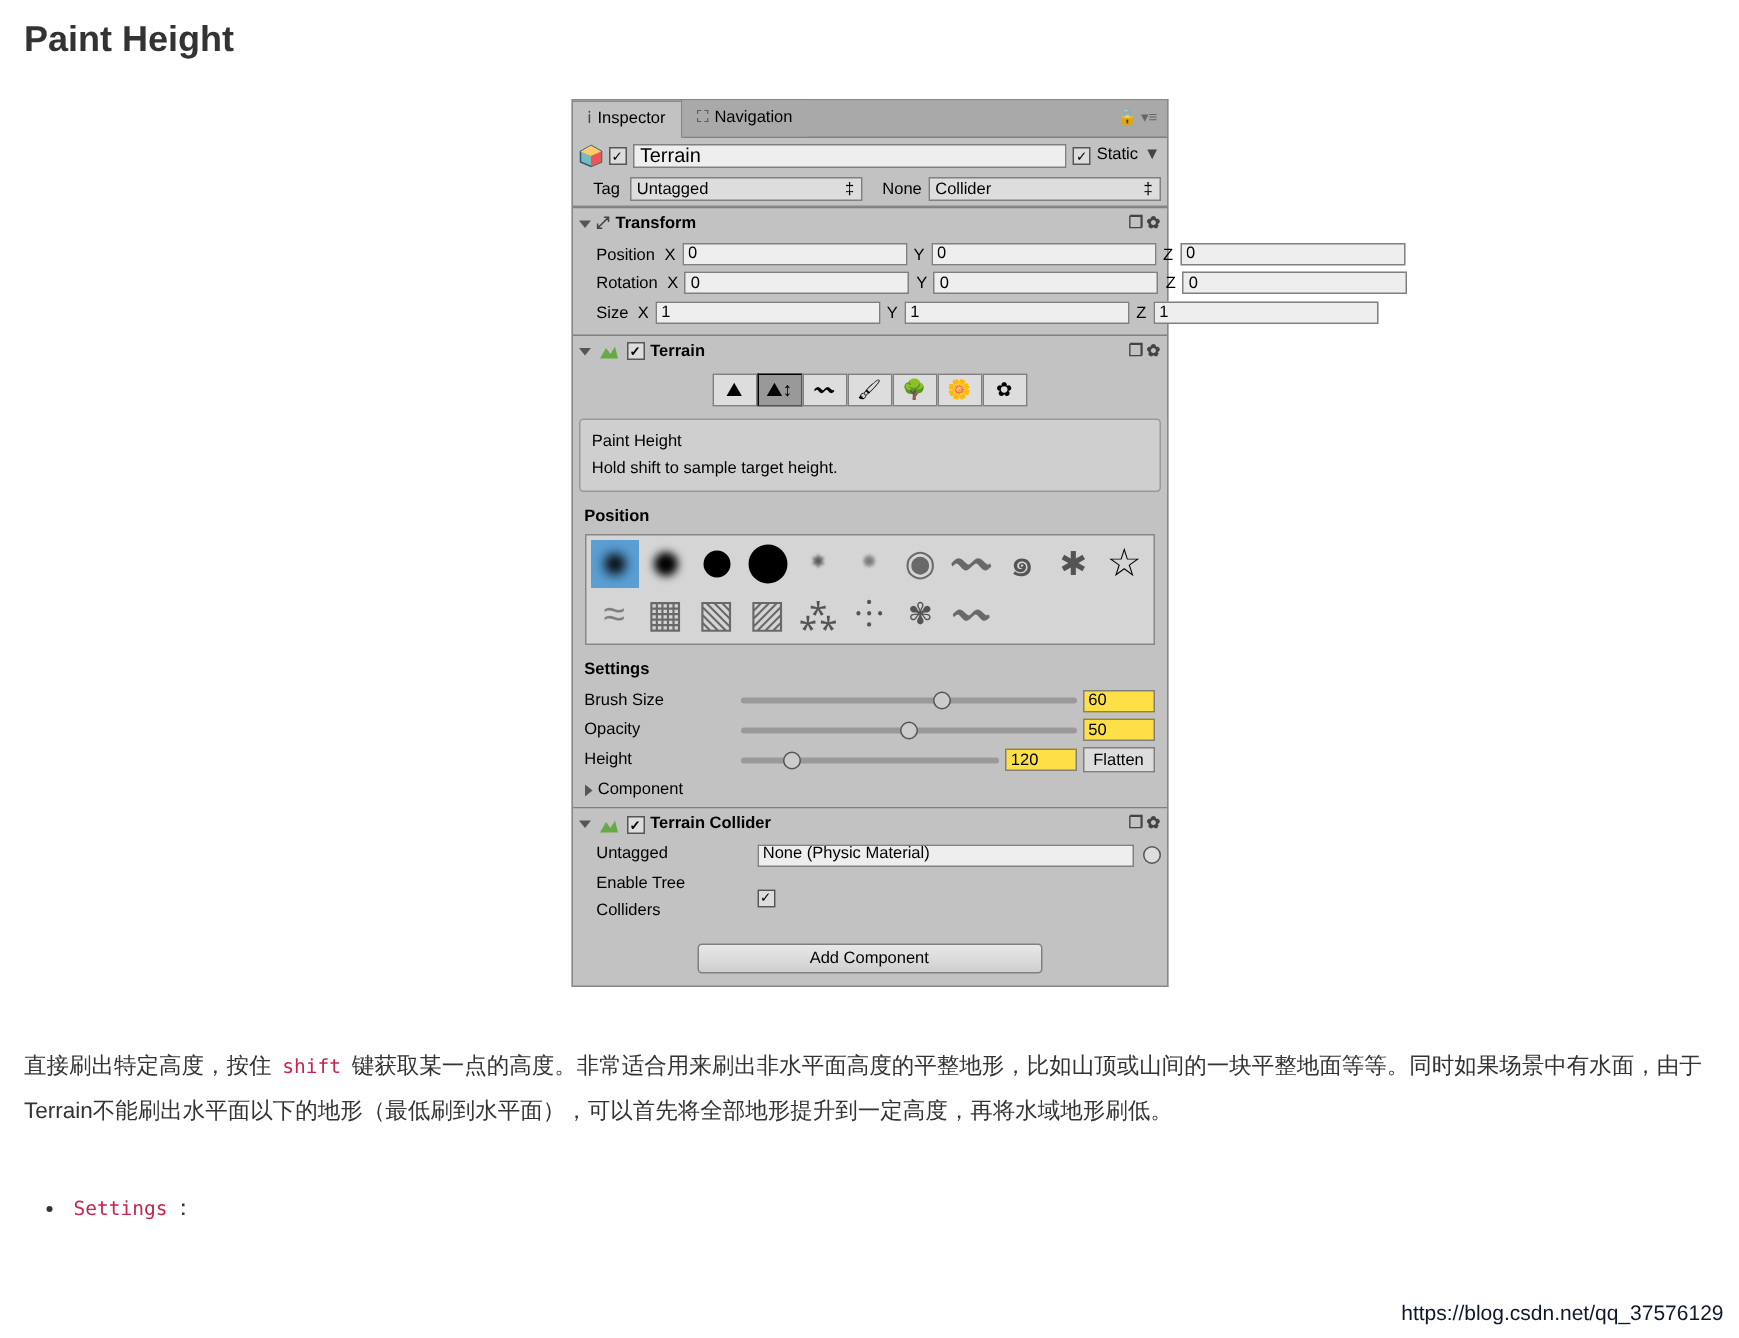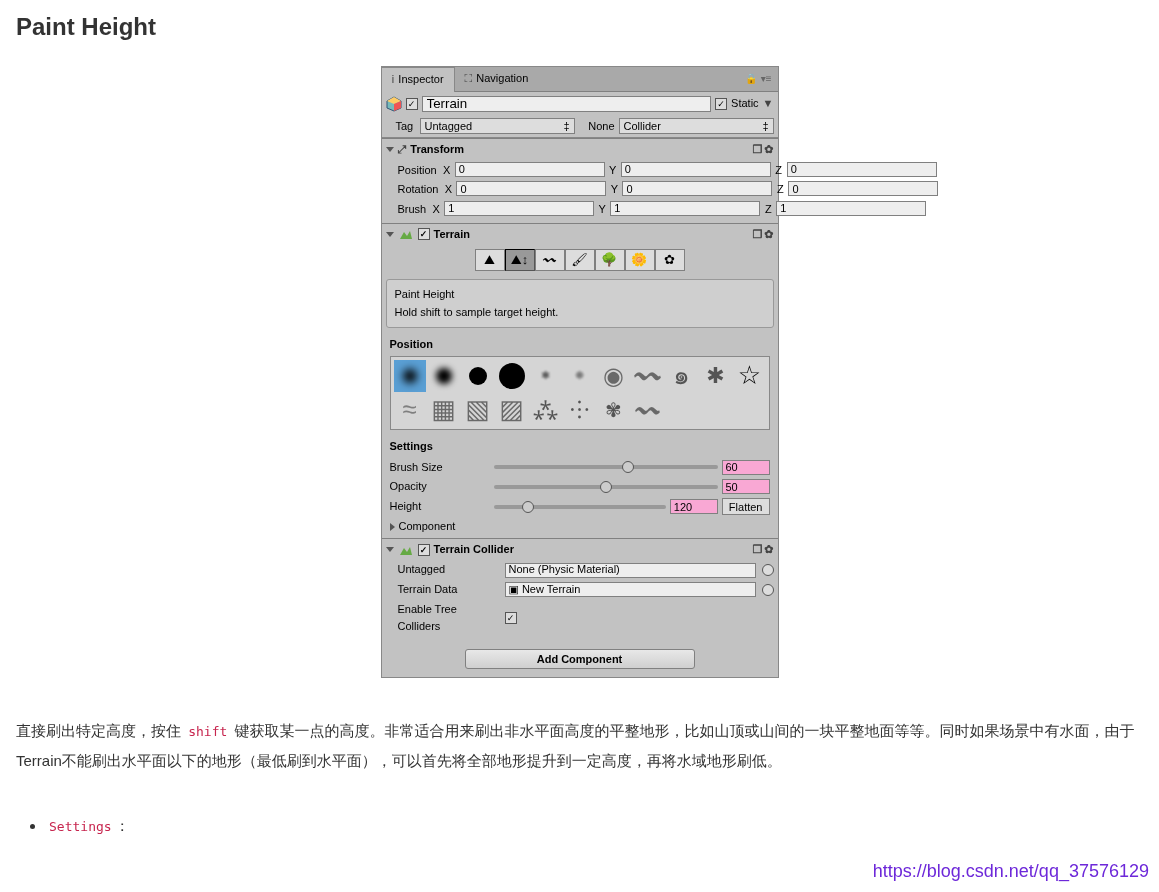--- a/index.html
+++ b/index.html
@@ -34,37 +34,37 @@
 .brushes-grid { display: flex; flex-wrap: wrap; margin: 0 8px 4px; background: #d5d5d5; border: 1px solid #888; padding: 2px; }
 .brush { width: 32px; height: 32px; display: flex; align-items: center; justify-content: center; margin: 1px; }
 .brush.selected { background: #5a9fd4; }
 .brush-dot { border-radius: 50%; background: #000; }
 .brush-star { font-size: 26px; }
 .settings-label { font-weight: bold; padding: 4px 8px 2px; }
 .slider-row { display: flex; align-items: center; padding: 1px 8px; gap: 4px; }
 .slider-label { width: 100px; }
 .slider-track { flex: 1; height: 4px; background: #999; position: relative; border-radius: 2px; }
 .slider-thumb { position: absolute; top: -4px; width: 12px; height: 12px; background: #ccc; border: 1px solid #555; border-radius: 6px; transform: translateX(-50%); }
-.slider-val { width: 48px; background: #f9a8d4; border: 1px solid #808080; padding: 0 3px; height: 15px; text-align: left; font-size: 11px; }
+.slider-val { width: 48px; background: #fde047; border: 1px solid #808080; padding: 0 3px; height: 15px; text-align: left; font-size: 11px; }
 .flatten-btn { background: #ddd; border: 1px solid #808080; padding: 1px 6px; height: 17px; font-size: 11px; text-align: right; }
 .lighting-row { display: flex; align-items: center; padding: 2px 8px; gap: 4px; }
 .obj-field { flex: 1; background: #eee; border: 1px solid #808080; padding: 0 3px; height: 15px; display: flex; align-items: center; }
 .circle-btn { width: 12px; height: 12px; border: 1px solid #555; border-radius: 50%; background: #ddd; margin-left: 2px; }
 .add-comp-row { padding: 8px; display: flex; justify-content: center; }
-.add-comp-btn { width: 230px; padding: 3px; background: linear-gradient(#e8e8e8,#cfcfcf); border: 1px solid #808080; border-radius: 3px; font-size: 11px; text-align: center; font-weight: bold; }
+.add-comp-btn { width: 230px; padding: 3px; background: linear-gradient(#e8e8e8,#cfcfcf); border: 1px solid #808080; border-radius: 3px; font-size: 11px; text-align: center; }
 .gear-right { margin-left: auto; display: flex; gap: 2px; align-items: center; }
 .small-icon { font-size: 11px; color: #444; }
 .mini-tab-icons { margin-left: auto; padding-right: 6px; font-size: 10px; color: #666; }
 
 .content-p { margin: 38px 0; line-height: 2; font-size: 15px; }
 .code-inline { font-family: Consolas, monospace; color: #c7254e; font-size: 13px; padding: 1px 3px; }
 ul { list-style: disc; padding-left: 30px; margin: 10px 0; }
 ul ul { list-style: circle; margin-top: 14px; }
 li { margin: 14px 0; font-size: 15px; }
-.watermark { position: fixed; bottom: 6px; right: 10px; color: #6d28d9; font-size: 18px; }
+.watermark { position: fixed; bottom: 6px; right: 10px; color: #0f172a; font-size: 14px; }
 </style>
 </head>
 <body>
 
 <h2>Paint Height</h2>
 
 <div class="inspector-wrap">
 <div class="inspector">
   <div class="tabs">
     <div class="tab active">
@@ -132,21 +132,21 @@
       <div class="xyz-group">
         <span class="xyz-label">X</span>
             <input class="num-field" value="0" style="">
         <span class="xyz-label">Y</span>
             <input class="num-field" value="0" style="">
         <span class="xyz-label">Z</span>
             <input class="num-field" value="0" style="">
       </div>
     </div>
     <div class="prop-row" style="padding-bottom:4px">
-      <span class="prop-label">Brush</span>
+      <span class="prop-label">Size</span>
       <div class="xyz-group">
         <span class="xyz-label">X</span>
             <input class="num-field" value="1" style="">
         <span class="xyz-label">Y</span>
             <input class="num-field" value="1" style="">
         <span class="xyz-label">Z</span>
             <input class="num-field" value="1" style="">
       </div>
     </div>
   </div>
@@ -280,28 +280,20 @@
           </span>
     </div>
     <div class="prop-row">
       <span class="prop-label">Untagged</span>
       <div class="obj-field">
             <span>None (Physic Material)</span>
           </div>
       <span class="circle-btn"></span>
     </div>
     <div class="prop-row">
-      <span class="prop-label">Terrain Data</span>
-      <div class="obj-field">
-            <span style="margin-right:3px">▣</span>
-            <span>New Terrain</span>
-          </div>
-      <span class="circle-btn"></span>
-    </div>
-    <div class="prop-row">
       <span class="prop-label">Enable Tree Colliders</span>
       <span class="checkbox">✓</span>
     </div>
   </div>
 
   <div class="add-comp-row">
     <button class="add-comp-btn">Add Component</button>
   </div>
 </div>
 </div>

